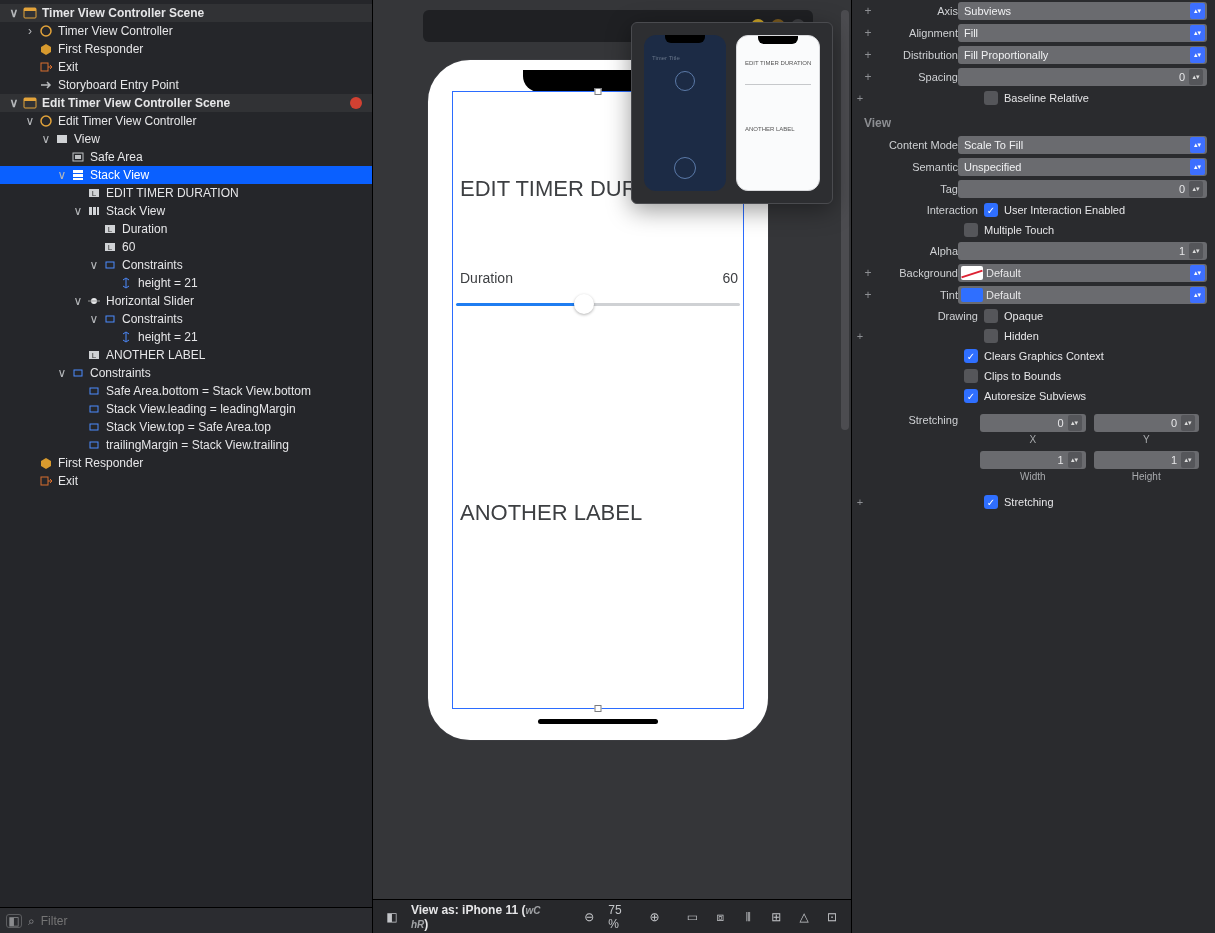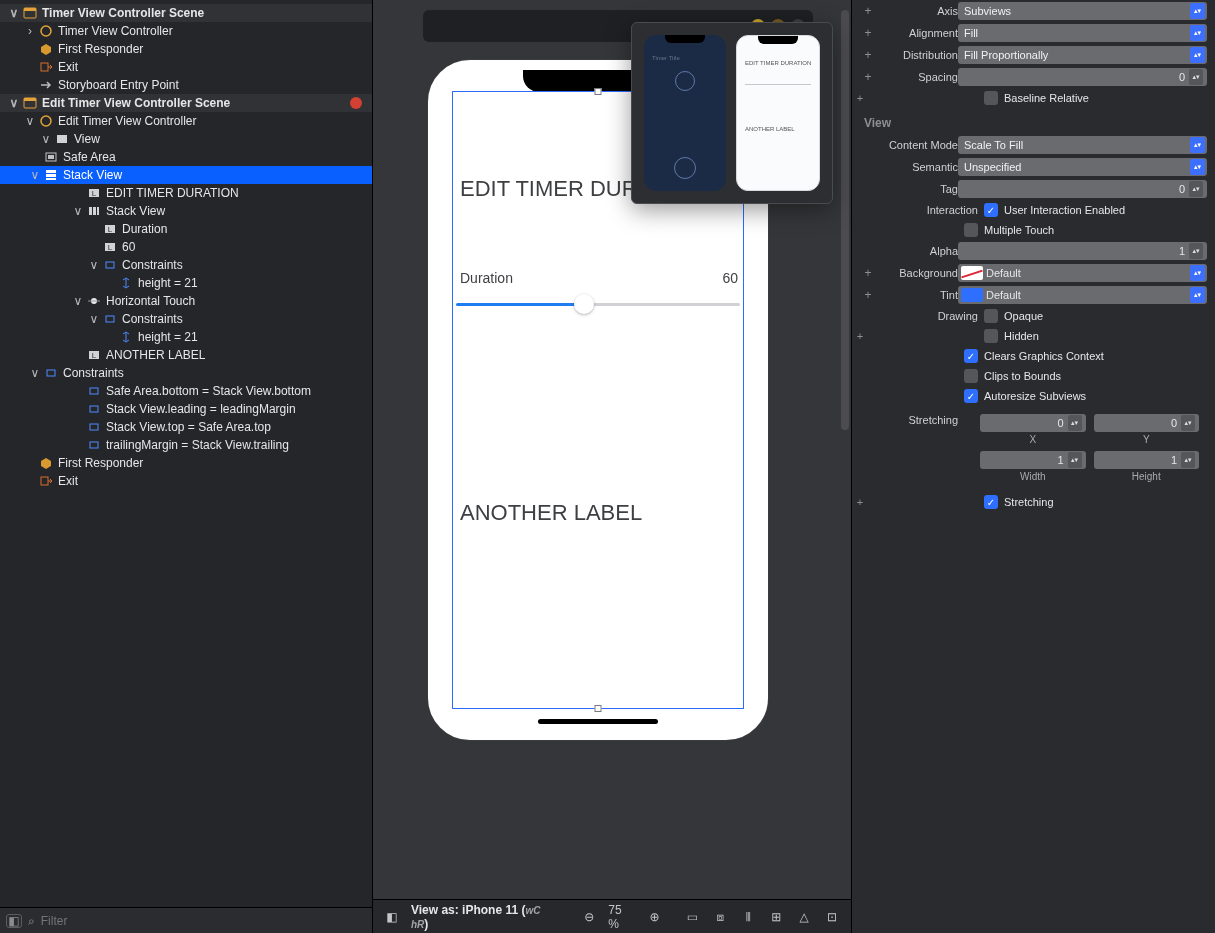--- a/index.html
+++ b/index.html
@@ -212,21 +212,21 @@
 }
 .nf-box .step { width:14px; height:16px; background:#55565a; display:flex; flex-direction:column; align-items:center; justify-content:center; font-size:7px; line-height:6px; margin-left:4px; border-radius:2px; color:#ddd; }
 
 .scrollbar-fake {
   position:absolute; right:2px; top:10px; width:8px; height:420px;
   background:#5b5c60; border-radius:4px; opacity:.6;
 }
 
 
 .ind0{padding-left:8px}.ind1{padding-left:24px}.ind2{padding-left:40px}
-.ind3{padding-left:29px}.ind4{padding-left:72px}.ind5{padding-left:88px}
+.ind3{padding-left:56px}.ind4{padding-left:72px}.ind5{padding-left:88px}
 .ind6{padding-left:104px}
 </style>
 </head>
 <body>
 
 <div class="app">
 
   <div class="outline">
     <div class="outline-tree">
 
@@ -388,21 +388,21 @@
         <span class="label">height = 21</span>
       </div>
       <div class="row ind4">
         <span class="chev">∨</span>
         <span class="ic">
             <svg width="14" height="12">
               <circle cx="7" cy="6" r="3" fill="#e6e7ea"></circle>
               <line x1="1" y1="6" x2="13" y2="6" stroke="#999"></line>
             </svg>
           </span>
-        <span class="label">Horizontal Touch</span>
+        <span class="label">Horizontal Slider</span>
       </div>
       <div class="row ind5">
         <span class="chev">∨</span>
         <span class="ic">
             <svg width="14" height="12">
               <rect x="3" y="3" width="8" height="6" fill="none" stroke="#4d8bff"></rect>
             </svg>
           </span>
         <span class="label">Constraints</span>
       </div>

